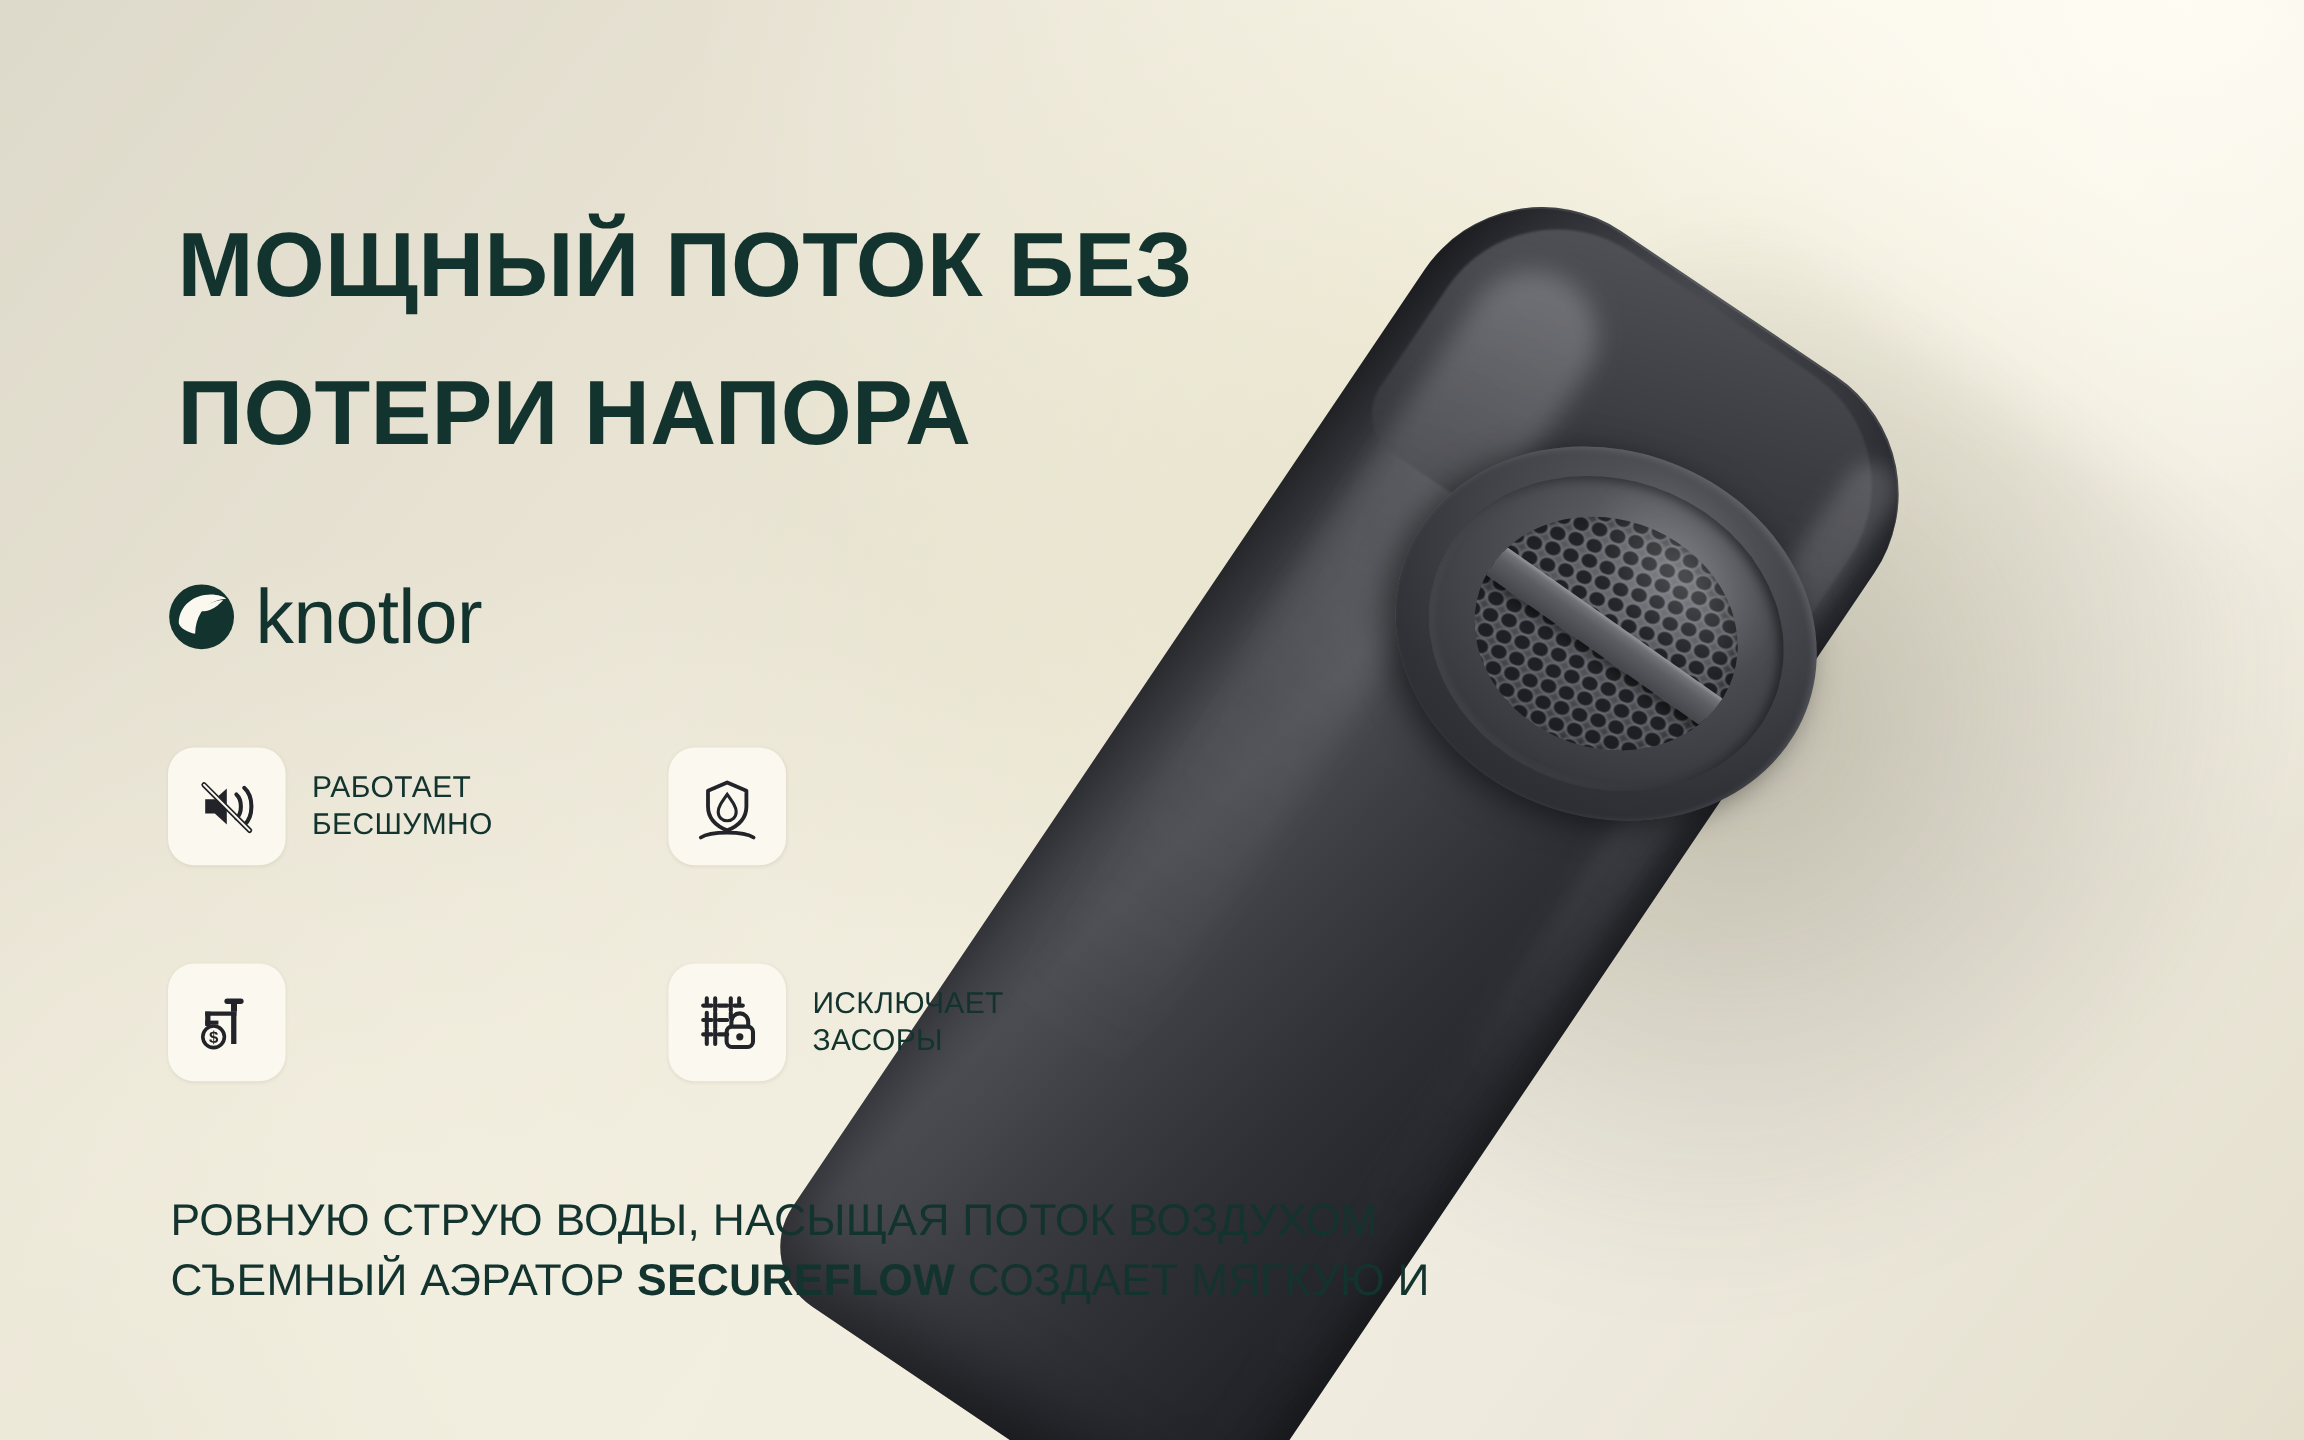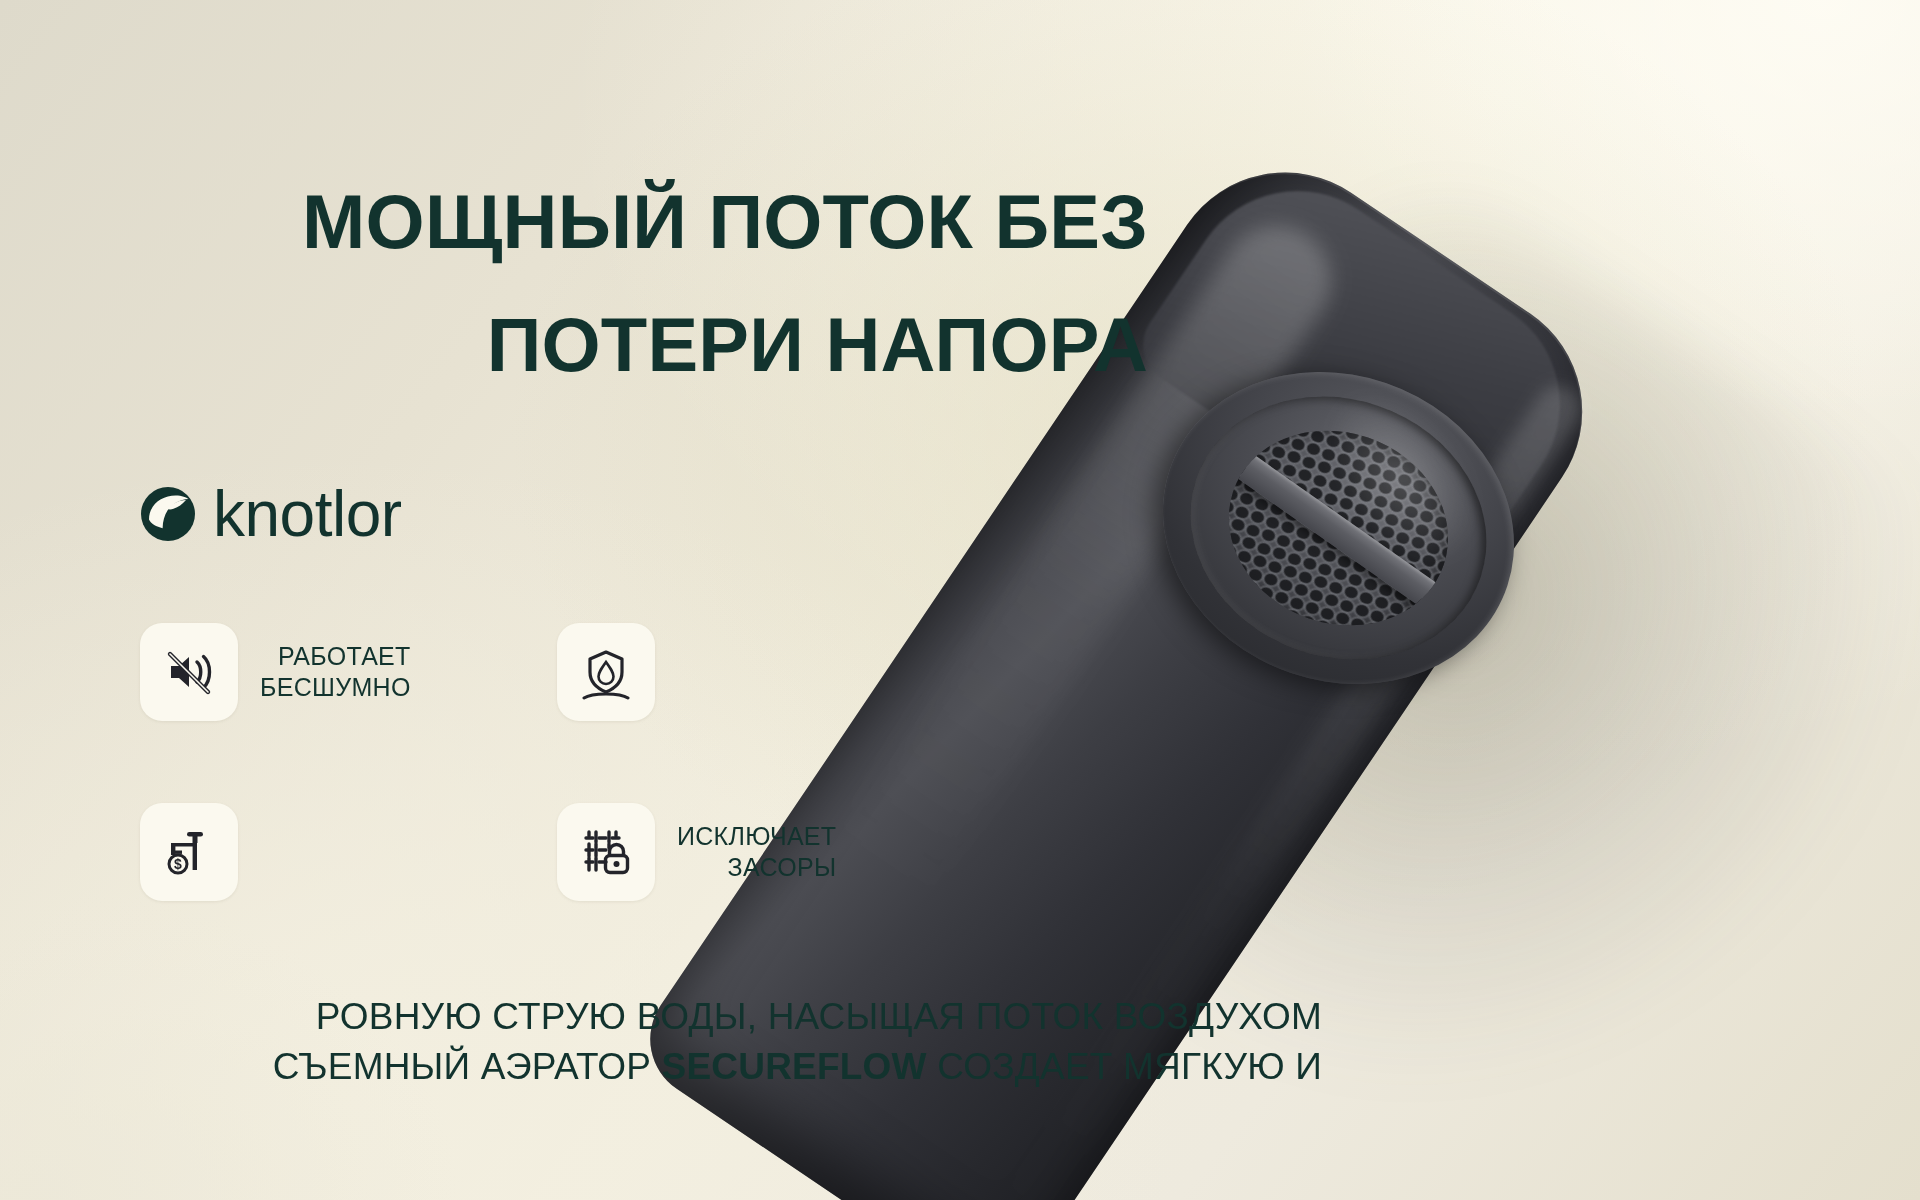--- a/index.html
+++ b/index.html
@@ -7,21 +7,20 @@
     padding: 0;
     background: #ffffff;
   }
   .banner {
     position: relative;
     width: 1920px;
     height: 1200px;
     overflow: hidden;
     font-family: "Liberation Sans", sans-serif;
     background: #f0abfc;
-    text-align: right;
   }
 
   
   .bg-base {
     position: absolute;
     inset: 0;
     background:
       radial-gradient(ellipse 1500px 1100px at 78% 8%,  #fbf8ec 0%, rgba(251,248,236,0) 62%),
       radial-gradient(ellipse 1300px 1000px at 18% 92%, #f3efe0 0%, rgba(243,239,224,0) 65%),
       linear-gradient(128deg, #dedacb 0%, #e7e2d2 26%, #f2eedf 52%, #eeeade 74%, #e4dfcd 100%);

